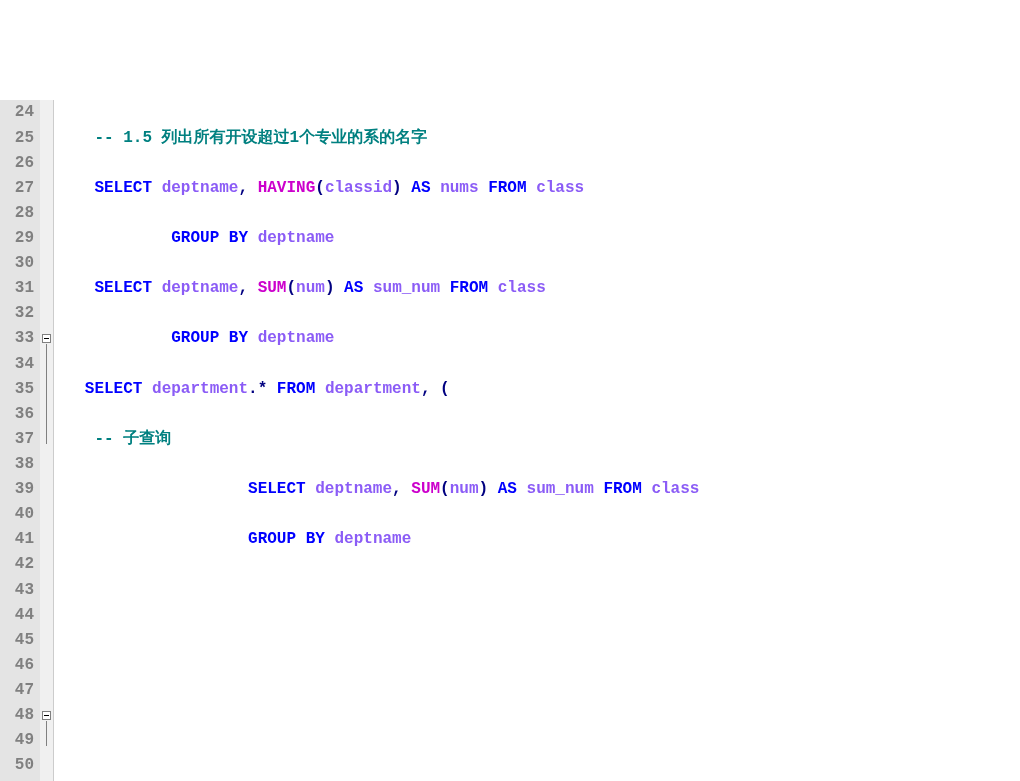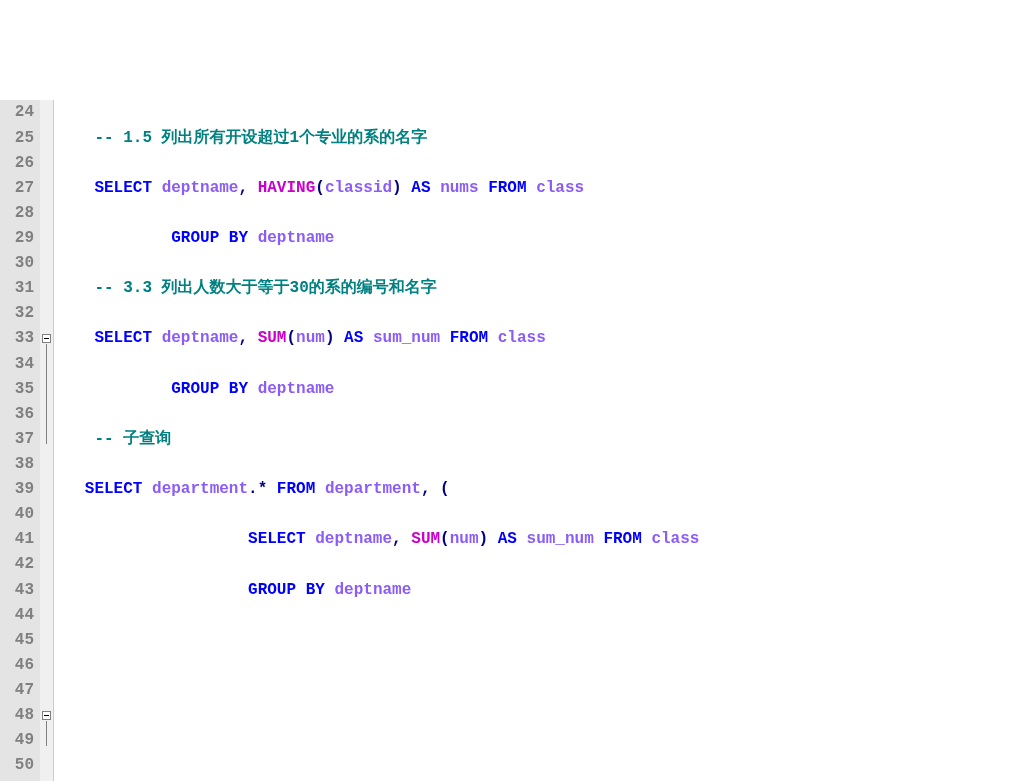--- a/index.html
+++ b/index.html
@@ -101,25 +101,24 @@
 51
 52
 53
 54
 </div>
   <div class="fold-margin" id="fold-margin"><div class="fold-box" style="top: 233.539px;"></div><div class="fold-line" style="top: 243.539px; height: 100.438px;"></div><div class="fold-box" style="top: 610.18px;"></div><div class="fold-line" style="top: 620.18px; height: 25.1094px;"></div></div>
   <div class="code">
 <span class="line">    <span class="comment">-- 1.5 列出所有开设超过1个专业的系的名字</span></span>
 <span class="line">    <span class="kw">SELECT</span> <span class="ident">deptname</span><span class="op">,</span> <span class="func">HAVING</span><span class="op">(</span><span class="ident">classid</span><span class="op">)</span> <span class="kw">AS</span> <span class="ident">nums</span> <span class="kw">FROM</span> <span class="ident">class</span></span>
 <span class="line">            <span class="kw">GROUP</span> <span class="kw">BY</span> <span class="ident">deptname</span></span>
-<span class="line">    <span class="comment">-- 3.3 列出人数大于等于30的系的编号和名字</span></span>
 <span class="line">    <span class="kw">SELECT</span> <span class="ident">deptname</span><span class="op">,</span> <span class="func">SUM</span><span class="op">(</span><span class="ident">num</span><span class="op">)</span> <span class="kw">AS</span> <span class="ident">sum_num</span> <span class="kw">FROM</span> <span class="ident">class</span></span>
 <span class="line">            <span class="kw">GROUP</span> <span class="kw">BY</span> <span class="ident">deptname</span></span>
+<span class="line">   <span class="kw">SELECT</span> <span class="ident">department</span><span class="op">.*</span> <span class="kw">FROM</span> <span class="ident">department</span><span class="op">,</span> <span class="op">(</span></span>
 <span class="line">    <span class="comment">-- 子查询</span></span>
-<span class="line">   <span class="kw">SELECT</span> <span class="ident">department</span><span class="op">.*</span> <span class="kw">FROM</span> <span class="ident">department</span><span class="op">,</span> <span class="op">(</span></span>
 <span class="line">                    <span class="kw">SELECT</span> <span class="ident">deptname</span><span class="op">,</span> <span class="func">SUM</span><span class="op">(</span><span class="ident">num</span><span class="op">)</span> <span class="kw">AS</span> <span class="ident">sum_num</span> <span class="kw">FROM</span> <span class="ident">class</span></span>
 <span class="line">                    <span class="kw">GROUP</span> <span class="kw">BY</span> <span class="ident">deptname</span></span>
 <span class="line">                     </span>
 
 
 
 
 
 
 

